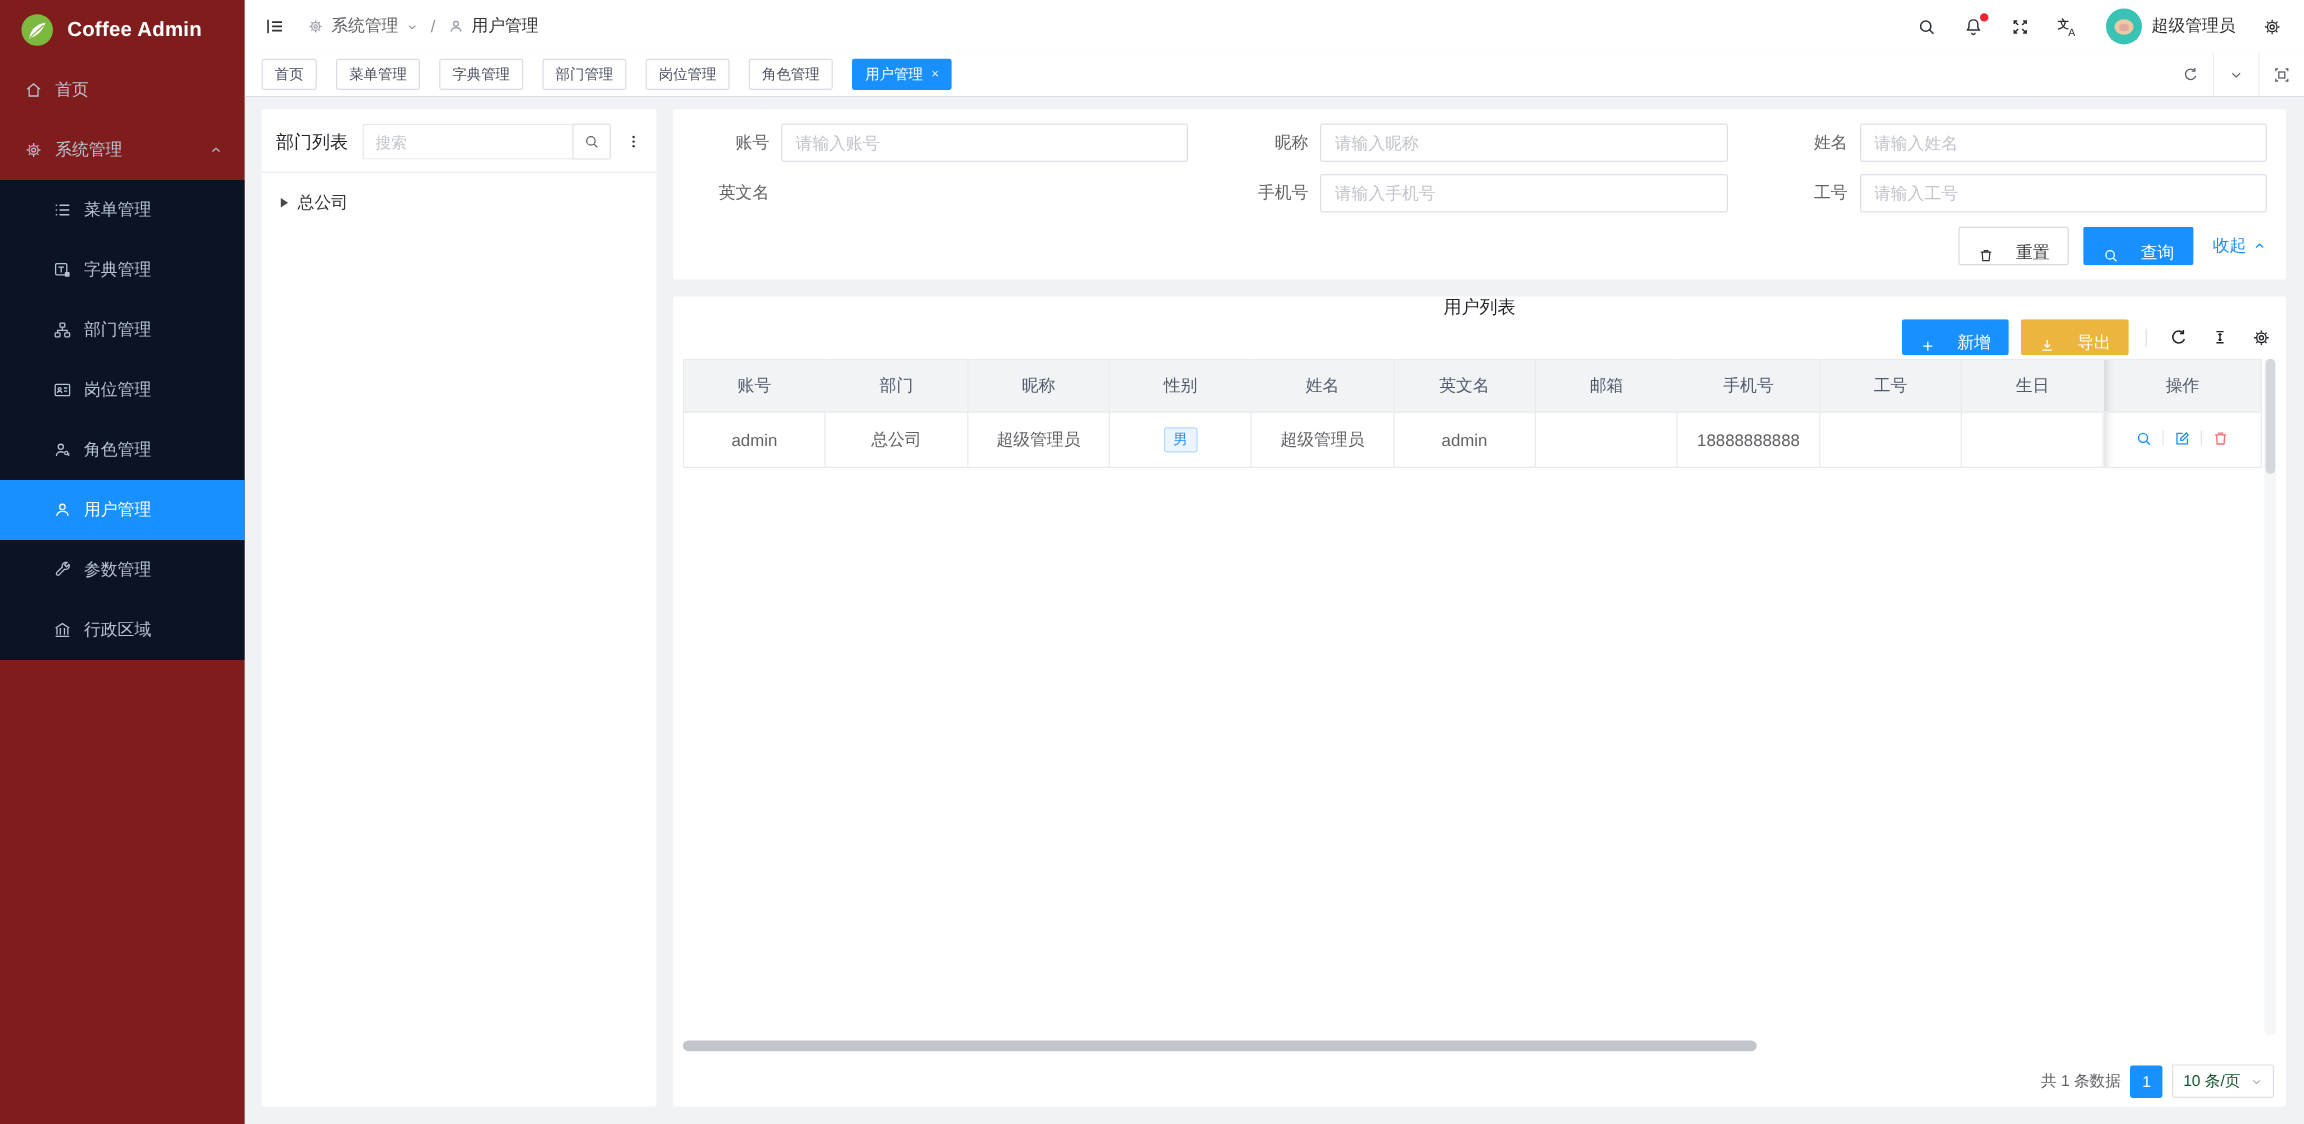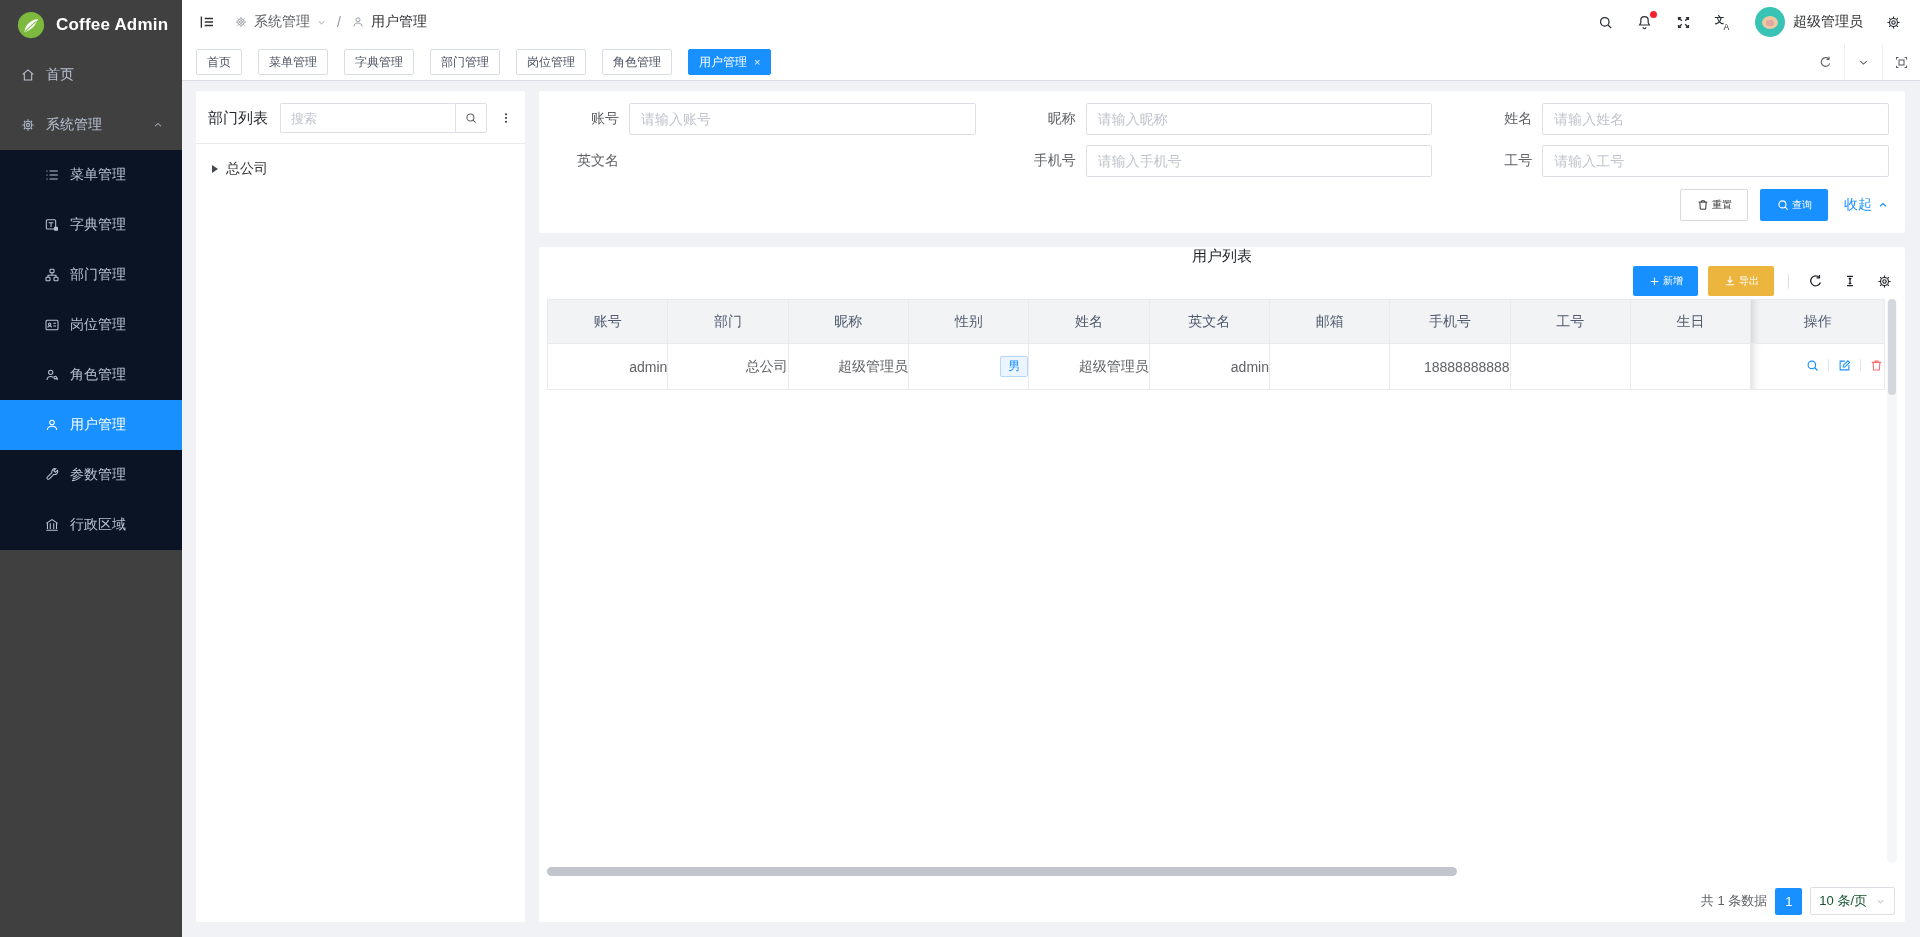--- a/index.html
+++ b/index.html
@@ -1,21 +1,21 @@
 <!DOCTYPE html>
 <html><head>
 <meta charset="utf-8">
 <style>
   * { box-sizing: border-box; margin: 0; padding: 0; }
   html,body { width:1920px; height:937px; overflow:hidden;
     font-family:"Liberation Sans","DejaVu Sans",sans-serif; font-size:14px; color:#303133; background:#f0f2f5; }
   .app { display:flex; width:100%; height:100%; }
 
   
-  .sidebar { width:182px; flex-shrink:0; background:#404040; color:#b8c2d3; display:flex; flex-direction:column; }
+  .sidebar { width:204px; flex-shrink:0; background:#7f1d1d; color:#b8c2d3; display:flex; flex-direction:column; }
   .logo { height:50px; display:flex; align-items:center; gap:10px; padding-left:16px; flex-shrink:0; }
   .logo-title { color:#fff; font-weight:bold; font-size:17px; letter-spacing:.2px; }
   .menu { flex:1; overflow:hidden; }
   .menu-item { height:50px; display:flex; align-items:center; gap:10px; padding:0 18px 0 20px; font-size:14px; cursor:pointer; }
   .menu-item .mi-label { flex:1; }
   .menu-item svg { flex-shrink:0; }
   .submenu { background:#0a1424; }
   .submenu .menu-item { padding-left:44px; }
   .menu-item.active { background:#1890ff; color:#fff; }
 
@@ -63,42 +63,42 @@
   
   .right-col { flex:1; min-width:0; display:flex; flex-direction:column; gap:14px; }
 
   .filter-card { background:#fff; border-radius:2px; padding:12px 16px; flex-shrink:0; }
   .filter-grid { display:grid; grid-template-columns:repeat(3,1fr); column-gap:36px; row-gap:10px; }
   .field { display:flex; align-items:center; min-width:0; }
   .field label { width:74px; flex-shrink:0; text-align:right; padding-right:10px; color:#606266; }
   .field input { flex:1; min-width:0; height:32px; border:1px solid #dcdfe6; border-radius:2px; padding:0 11px; font-size:14px; color:#606266; outline:none; }
   input::placeholder { color:#c0c4cc; }
   .filter-actions { display:flex; justify-content:flex-end; align-items:center; gap:12px; margin-top:12px; }
-  .btn { height:32px; display:inline-flex; align-items:center; gap:2px; padding:0 15px; border-radius:2px; font-size:10px; cursor:pointer; border:1px solid transparent; white-space:nowrap; }
+  .btn { height:32px; display:inline-flex; align-items:flex-end; gap:18px; padding:0 15px; border-radius:2px; font-size:14px; cursor:pointer; border:1px solid transparent; white-space:nowrap; }
   .btn-plain { background:#fff; border-color:#d9d9d9; color:#303133; }
   .btn-primary { background:#1890ff; color:#fff; }
   .btn-warning { background:#ecb53e; color:#fff; }
   .link-collapse { color:#1890ff; display:inline-flex; align-items:center; gap:5px; cursor:pointer; margin-left:4px; }
 
   
   .table-card { background:#fff; border-radius:2px; flex:1; min-height:0; display:flex; flex-direction:column; padding:0 8px; }
   .table-card-header { height:52px; display:flex; align-items:center; flex-shrink:0;flex-direction:column; }
   .table-title { font-size:15px; color:#1f2329; }
   .table-tools { margin-left:auto; display:flex; align-items:center; gap:10px; }
   .btn-sm { height:30px; padding:0 14px; }
   .tool-divider { width:1px; height:15px; background:#dcdfe6; margin:0 4px; }
   .tool-ico { color:#1f2329; display:flex; align-items:center; cursor:pointer; padding:0 4px; }
 
   .table-area { flex:1; min-height:0; position:relative; padding-right:12px; overflow:hidden; }
   .vscroll { position:absolute; top:0; right:0; bottom:0; width:10px; background:#f5f6f8; border-radius:5px; }
   .vscroll-thumb { position:absolute; top:0; right:1px; width:8px; height:96px; border-radius:4px; background:#d4d7dc; }
   table { width:100%; border-collapse:collapse; table-layout:fixed; }
   th,td { border:1px solid #e8eaec; text-align:center; overflow:hidden; white-space:nowrap; }
   th { height:44px; background:#f1f3f5; color:#515a6e; font-weight:400; font-size:14px; }
-  td { height:46px; color:#606266; font-size:14px;text-align:right; }
+  td { height:46px; color:#606266; font-size:14px; }
   th.fixed-right, td.fixed-right { box-shadow: inset 10px 0 8px -8px rgba(0,0,0,.15); }
   .tag-male { display:inline-block; padding:2px 7px; font-size:12px; line-height:1.3; color:#1890ff; background:#ecf5ff; border:1px solid #b3d8ff; border-radius:2px; }
   .row-actions { display:inline-flex; align-items:center; gap:8px; }
   .act-ico { display:flex; align-items:center; cursor:pointer; }
   .act-view, .act-edit { color:#1890ff; }
   .act-delete { color:#f56c6c; }
   .act-divider { width:1px; height:12px; background:#dfe4ed; }
 
   .hscroll { height:13px; margin:2px 12px 2px 0; position:relative; flex-shrink:0; }
   .hscroll-thumb { position:absolute; left:0; top:2px; height:9px; width:68%; background:#c2c6cc; border-radius:5px; }

